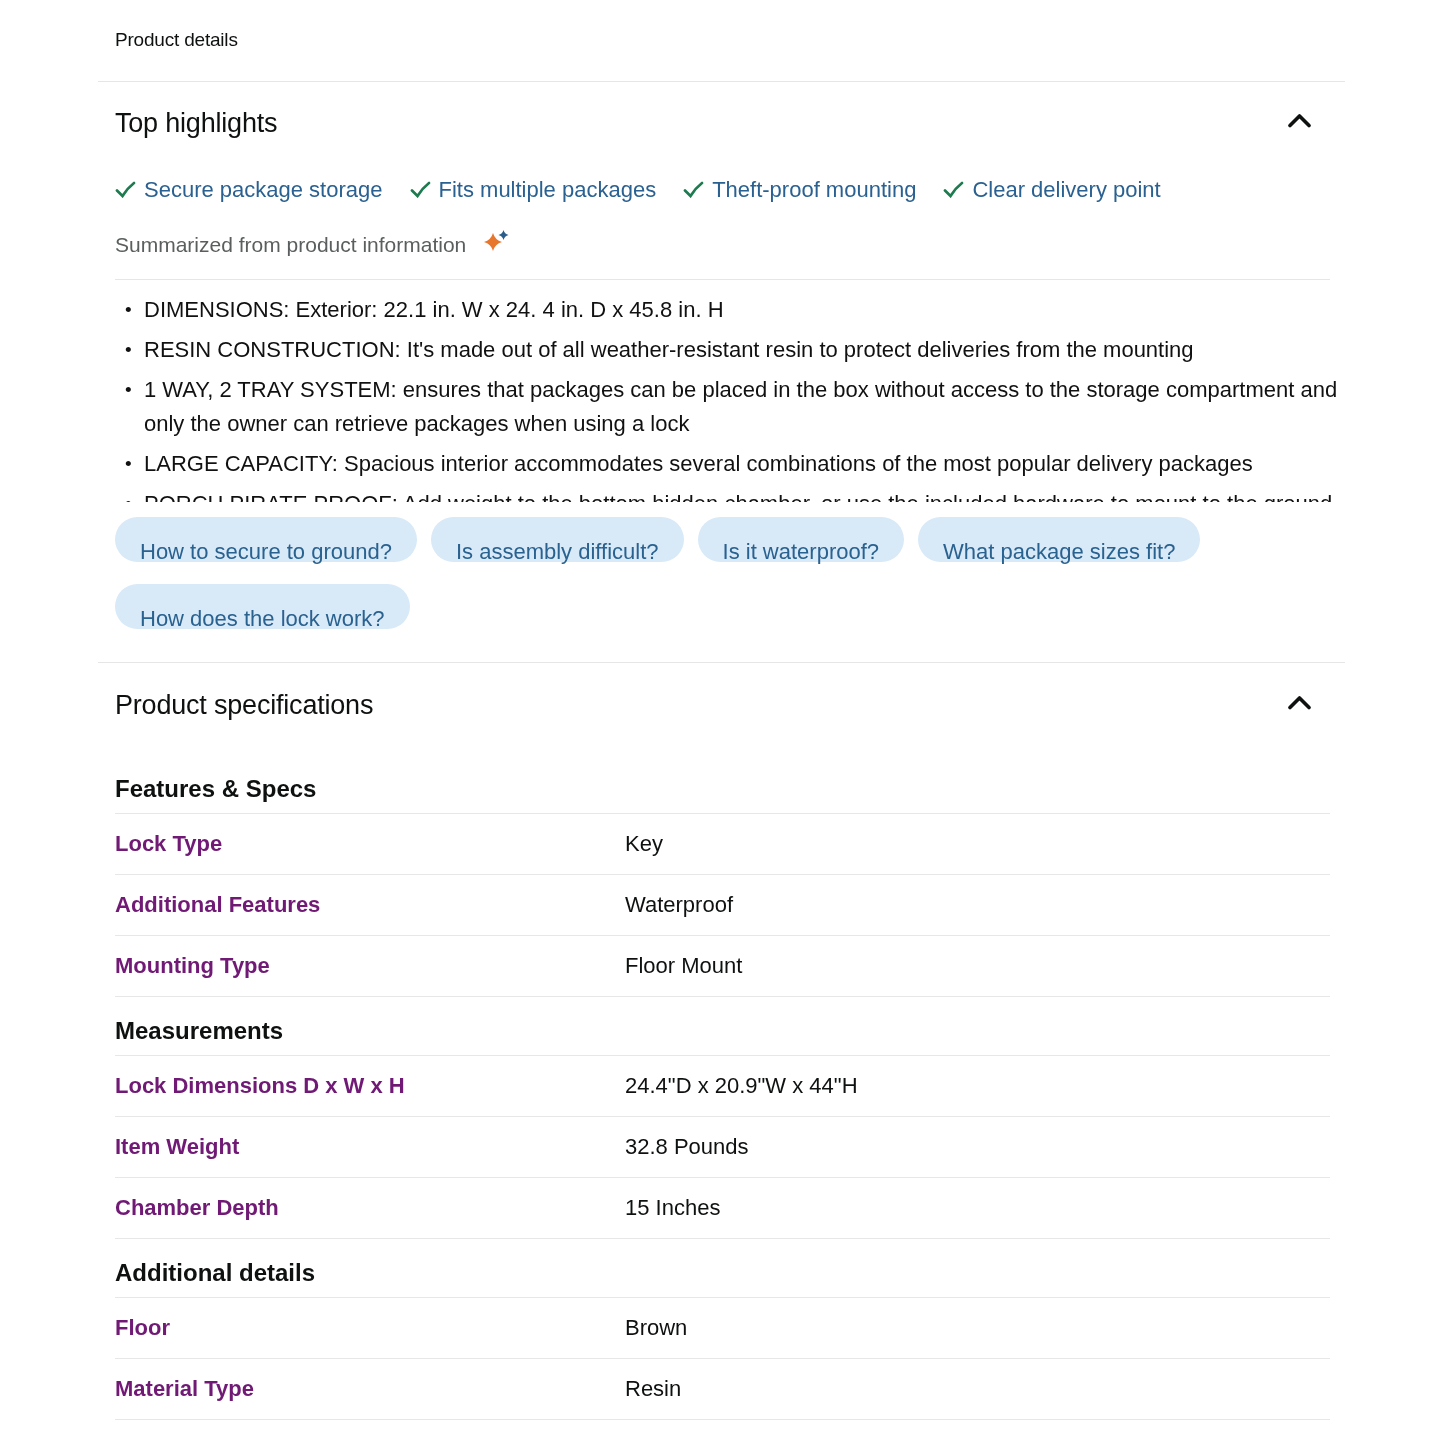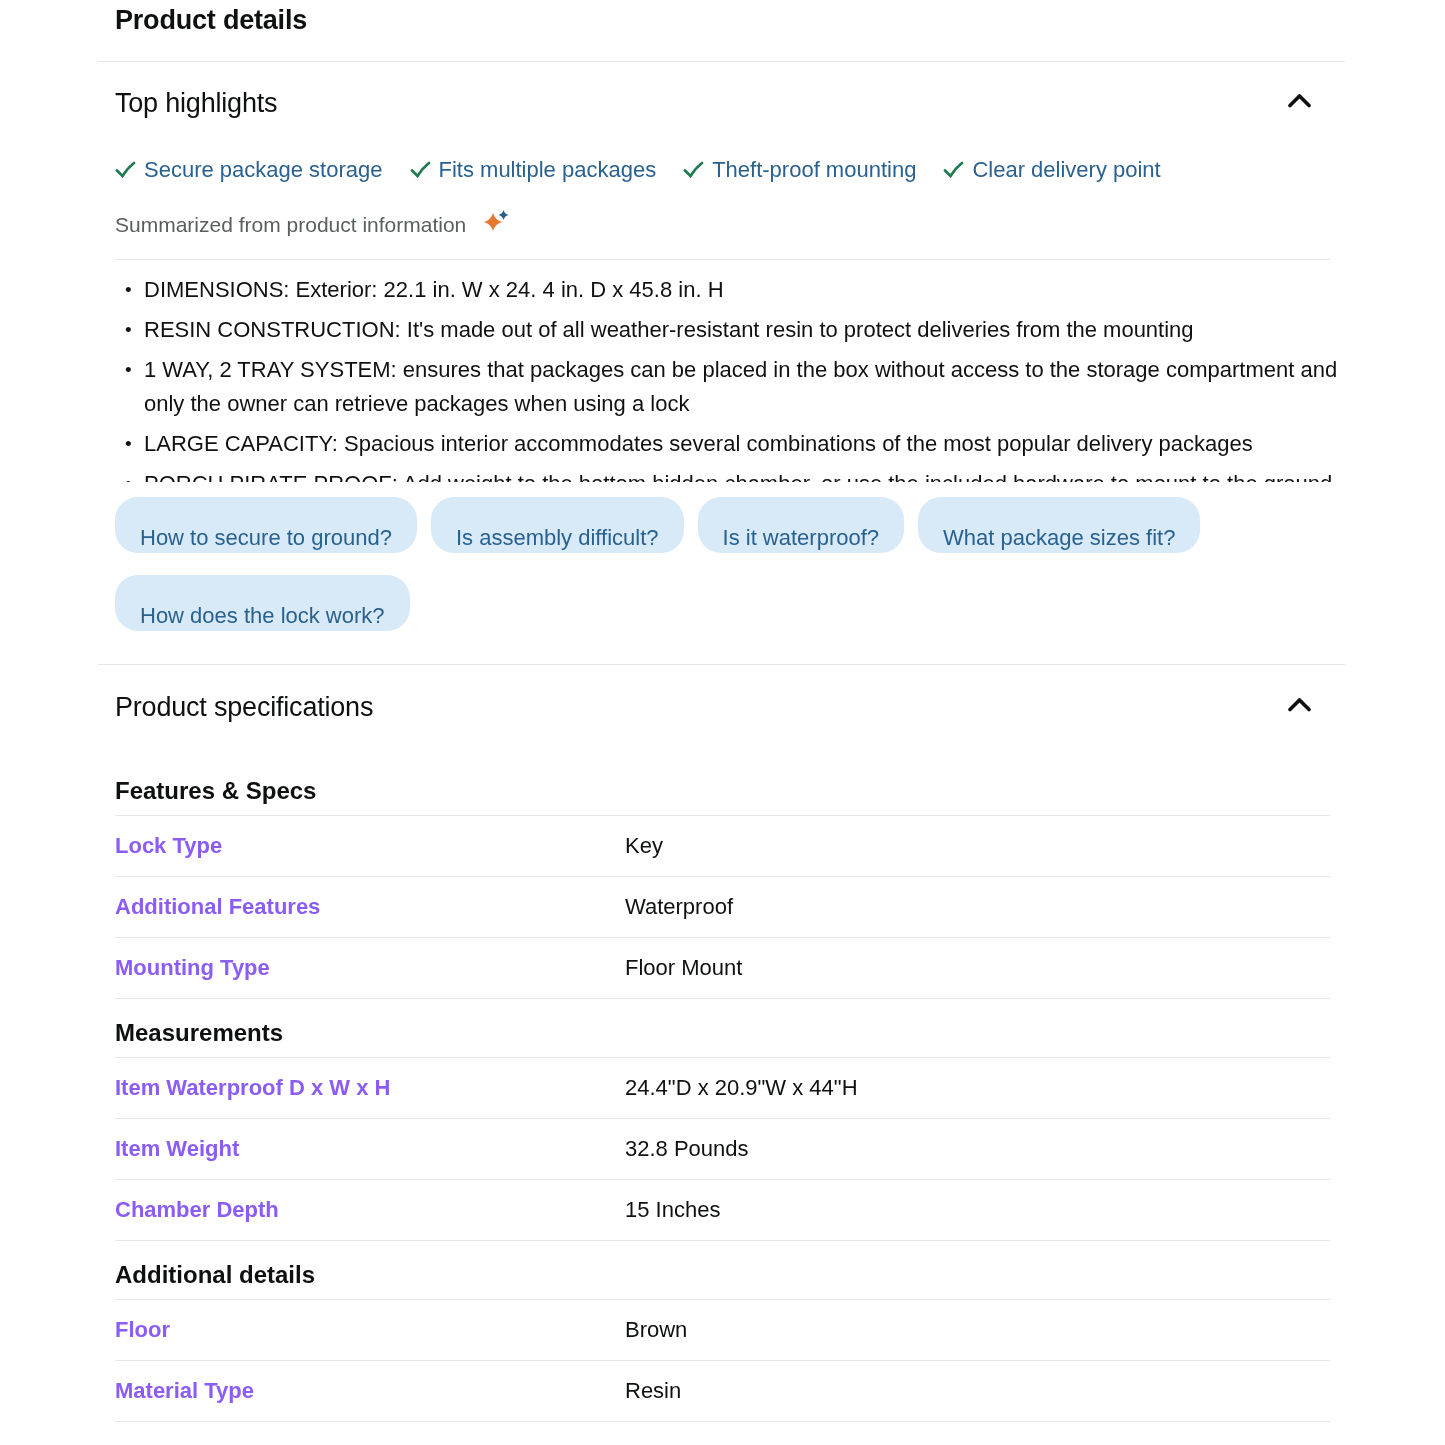--- a/index.html
+++ b/index.html
@@ -4,21 +4,21 @@
 <style>
   * { box-sizing: border-box; margin: 0; padding: 0; }
   html, body {
     width: 1445px; height: 1445px; overflow: hidden;
     background: #ffffff;
     font-family: "Liberation Sans", sans-serif;
     color: #0f1111;
   }
   .content { padding: 0 115px; width: 1445px; }
 
-  h1.page-title { margin-top: 3px; font-size: 27px; line-height: 34px; font-weight: 700; letter-spacing: -0.2px; }
+  h1.page-title { margin-top: 23px; font-size: 19px; line-height: 34px; font-weight: 400; letter-spacing: -0.2px; }
 
   .divider { height: 1px; background: #e5e7e7; }
   .divider.section { margin-left: -17px; width: 1247px; }
   .divider.inner  { width: 1215px; }
   .div-1 { margin-top: 24px; }
   .div-2 { margin-top: 19px; }
   .div-3 { margin-top: 33px; }
 
   .section-header { display: flex; justify-content: space-between; align-items: flex-start; width: 1215px; }
   .sh-1 { margin-top: 25px; }
@@ -35,27 +35,27 @@
 
   ul.bullets { margin-top: 13px; list-style: none; width: 1230px; }
   ul.bullets li { position: relative; padding-left: 29px; font-size: 22px; line-height: 34px; margin-bottom: 6px; color: #111; }
   ul.bullets li::before { content: "\2022"; position: absolute; left: 10px; top: 0; font-size: 19px; color: #111; }
   ul.bullets li.clipped { height: 15px; overflow: hidden; margin-bottom: 0; }
 
   .pills { margin-top: 15px; display: flex; flex-wrap: wrap; gap: 22px 14px; width: 1100px; }
   .pill {
     background: #d8e9f8; color: #29618f; border: none; cursor: pointer;
     font-family: "Liberation Sans", sans-serif;
-    font-size: 22px; line-height: 25px; padding: 28px 25px; border-radius: 23px; height: 45px;
+    font-size: 22px; line-height: 25px; padding: 22px 25px; border-radius: 23px; height: 45px;
   }
 
   .group-heading { padding: 21px 0 11px; font-size: 24px; line-height: 26px; font-weight: 700; width: 1215px; border-bottom: 1px solid #e7e7e7; }
   .group-heading.first { margin-top: 33px; }
   .spec-row { display: flex; width: 1215px; padding: 17px 0; border-bottom: 1px solid #e7e7e7; }
-  .spec-row .label { flex: 0 0 510px; font-size: 22px; line-height: 26px; font-weight: 700; color: #8b5cf6; }
+  .spec-row .label { flex: 0 0 510px; font-size: 22px; line-height: 26px; font-weight: 700; color: #701a75; }
   .spec-row .value { font-size: 22px; line-height: 26px; color: #0f1111; }
 </style>
 </head>
 <body>
 
 <div class="content">
 
   <h1 class="page-title">Product details</h1>
 
   <div class="divider section div-1"></div>
@@ -149,21 +149,21 @@
       <div class="label">Additional Features</div>
       <div class="value">Waterproof</div>
     </div>
     <div class="spec-row">
       <div class="label">Mounting Type</div>
       <div class="value">Floor Mount</div>
     </div>
 
     <h3 class="group-heading">Measurements</h3>
     <div class="spec-row">
-      <div class="label">Item Waterproof D x W x H</div>
+      <div class="label">Lock Dimensions D x W x H</div>
       <div class="value">24.4"D x 20.9"W x 44"H</div>
     </div>
     <div class="spec-row">
       <div class="label">Item Weight</div>
       <div class="value">32.8 Pounds</div>
     </div>
     <div class="spec-row">
       <div class="label">Chamber Depth</div>
       <div class="value">15 Inches</div>
     </div>

